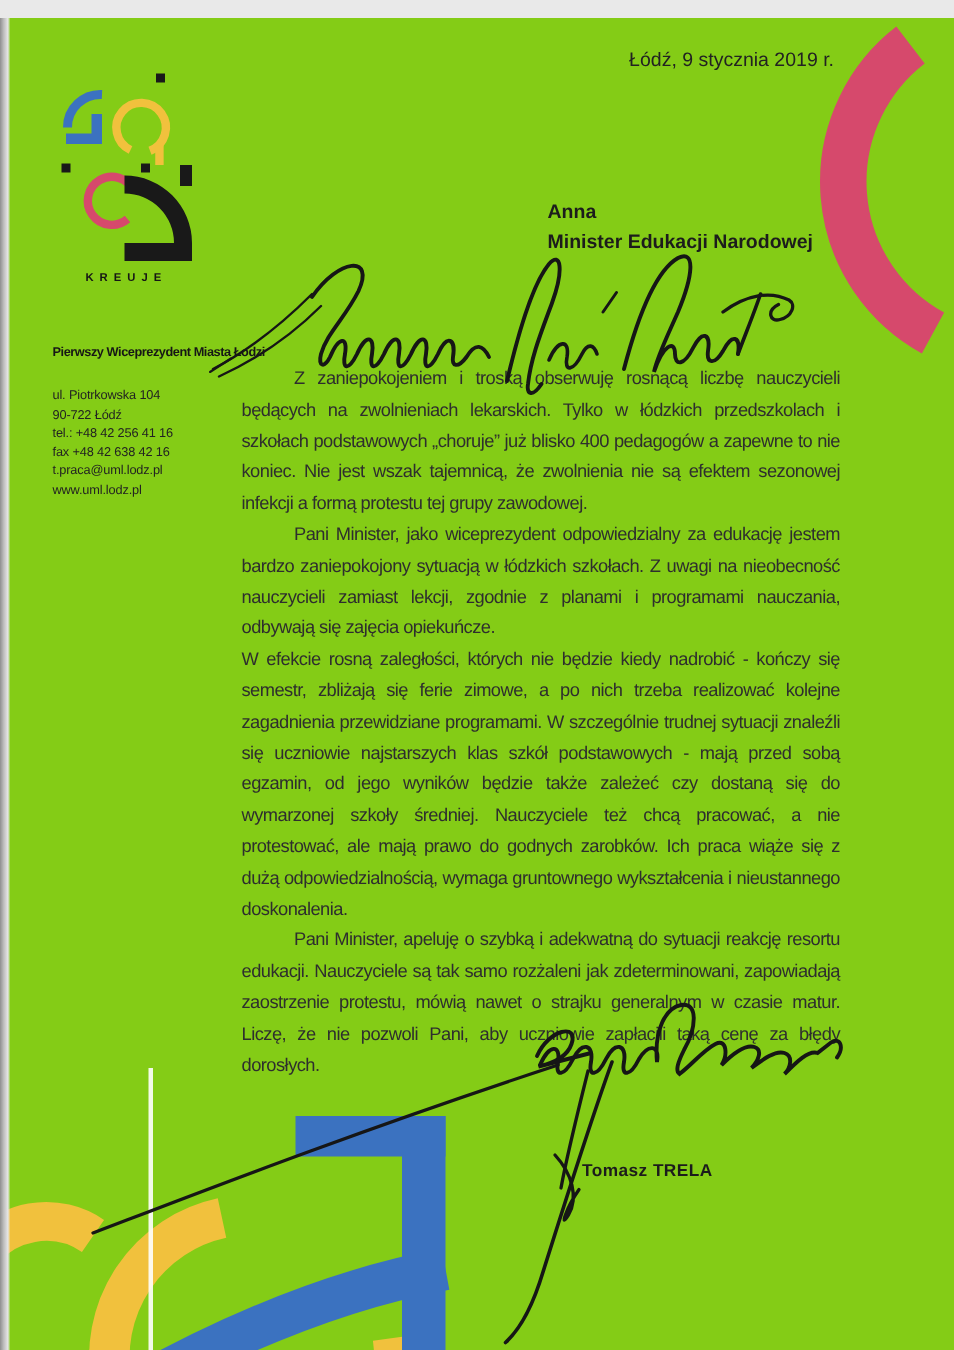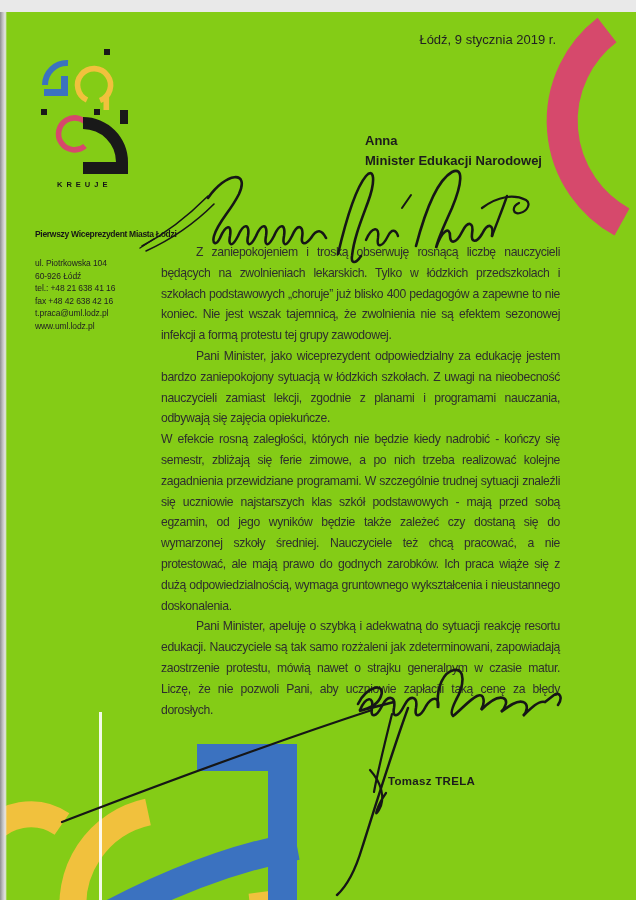--- a/index.html
+++ b/index.html
@@ -80,22 +80,22 @@
     <path d="M 53 70 A 45 45 0 0 1 98 115 L 86 115 A 33 33 0 0 0 53 82 Z" fill="#191919"></path>
     <rect x="53" y="115" width="45" height="12" fill="#191919"></rect>
     <rect x="90" y="63" width="8" height="14" fill="#191919"></rect>
     <text x="27" y="140" class="kreuje">KREUJE</text>
   </svg>
 
   <div class="sender-title">Pierwszy Wiceprezydent Miasta Łodzi</div>
 
   <div class="sender-address">
     <div>ul. Piotrkowska 104</div>
-    <div>60-926 Łódź</div>
-    <div>tel.: +48 21 638 41 16</div>
+    <div>90-722 Łódź</div>
+    <div>tel.: +48 42 256 41 16</div>
     <div>fax +48 42 638 42 16</div>
     <div>t.praca@uml.lodz.pl</div>
     <div>www.uml.lodz.pl</div>
   </div>
 
   <div class="recipient">
     <div>Anna</div>
     <div>Minister Edukacji Narodowej</div>
   </div>
 

